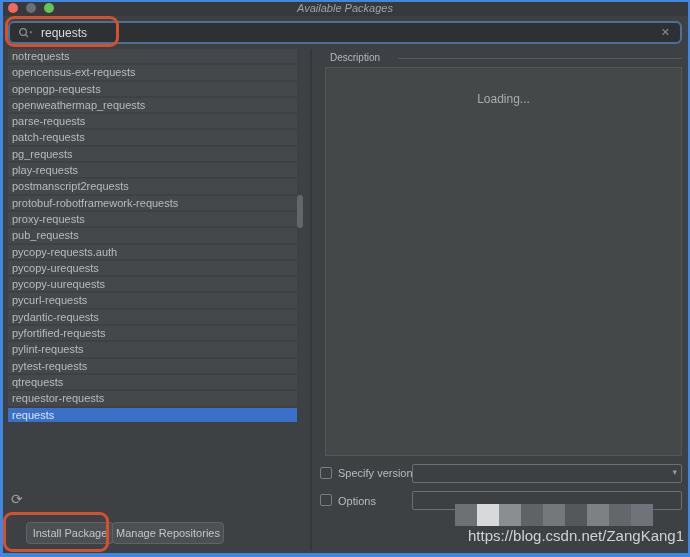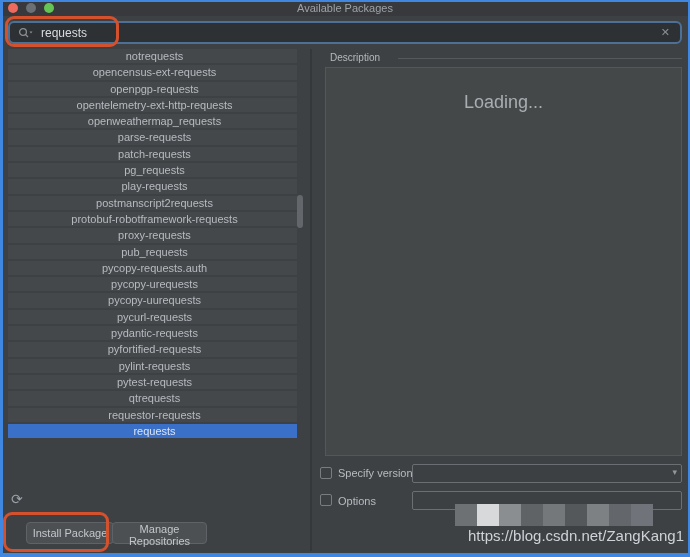--- a/index.html
+++ b/index.html
@@ -14,40 +14,40 @@
     border-style: solid; border-width: 2px 2px 4px 3px;
   }
   
   .titlebar {
     position: absolute; left: 0; top: 0; width: 690px; height: 16px;
     background: #37393c; display: flex; align-items: center;
   }
   .lights { position: absolute; left: 8px; top: 3px; display: flex; gap: 8px; }
   .light { width: 10px; height: 10px; border-radius: 50%; }
   .title {
-    width: 100%; text-align: center; font-size: 11px; color: #9ea2a7; line-height: 16px;
+    width: 100%; text-align: center; font-size: 11px; color: #9ea2a7; line-height: 16px; font-style: italic;
   }
   
   .search-field {
     position: absolute; left: 8px; top: 21px; width: 674px; height: 23px;
     background: #2d3134; border: 2px solid #4d7096; border-radius: 6px;
     display: flex; align-items: center; padding: 0 8px;
   }
   .search-ico { display: flex; align-items: center; margin-right: 7px; }
   .search-input {
     flex: 1; background: transparent; border: none; outline: none;
     color: #d9dde0; font-size: 12px; font-family: inherit;
   }
   .clear-x { color: #8b8f93; font-size: 11px; cursor: pointer; padding: 0 2px; }
   
   .annot { position: absolute; border: 3px solid; border-radius: 9px; z-index: 50; background: transparent; }
   .annot-search { left: 5px; top: 16px; width: 114px; height: 31px; }
   .annot-install { left: 3px; top: 512px; width: 106px; height: 40px; }
   
-  .pkg-list { position: absolute; left: 8px; top: 49px; width: 289px; text-align: center; }
+  .pkg-list { position: absolute; left: 8px; top: 49px; width: 289px; }
   .list-row {
     height: 14.3px; margin-bottom: 2px; background: #45484b;
     color: #b7bbc0; font-size: 11px; line-height: 14.3px;
     padding-left: 4px; white-space: nowrap; overflow: hidden; cursor: default;
   }
   .list-row.selected { color: #d9e4f6; }
   .scroll-thumb {
     position: absolute; left: 297px; top: 195px; width: 6px; height: 33px;
     background: #63676b; border-radius: 3px;
   }
@@ -55,31 +55,31 @@
     position: absolute; left: 11px; top: 492px; color: #9aa1a8;
     font-size: 14px; line-height: 14px; cursor: pointer;
   }
   
   .btn {
     position: absolute; top: 522px; height: 22px;
     background: #4c5053; border: 1px solid #5f6367; border-radius: 4px;
     color: #c3c7cb; font-size: 11px; font-family: inherit; cursor: pointer;
   }
   .btn-install { left: 12px; width: 88px; margin-left: 14px; }
-  .btn-manage { left: 112px; width: 95px; }
+  .btn-manage { left: 112px; width: 112px; }
   
   .splitter { position: absolute; left: 310px; top: 49px; width: 2px; height: 502px; background: #35383b; }
   
   .desc-label { position: absolute; left: 330px; top: 52px; font-size: 10px; color: #b5b9bd; }
   .desc-line { position: absolute; left: 398px; top: 58px; width: 284px; height: 1px; background: #55585c; }
   .desc-panel {
     position: absolute; left: 325px; top: 67px; width: 357px; height: 389px;
     background: #454849; border: 1px solid #54575a;
   }
-  .loading { text-align: center; padding-top: 24px; color: #a9adb1; font-size: 18px; }
+  .loading { text-align: center; padding-top: 24px; color: #a9adb1; font-size: 12px; }
   
   .checkbox {
     position: absolute; width: 12px; height: 12px; border: 1px solid #797d81;
     border-radius: 2px; background: #3d4043; cursor: pointer;
   }
   .cb-version { left: 320px; top: 467px; }
   .cb-options { left: 320px; top: 494px; }
   .opt-label { position: absolute; font-size: 11px; color: #b7bbbf; }
   .lbl-version { left: 338px; top: 467px; }
   .lbl-options { left: 338px; top: 495px; }
@@ -126,21 +126,20 @@
   <input class="search-input" type="text" value="requests" style="">
   <span class="clear-x">✕</span>
 </div>
 
 <div class="annot annot-search" style="border-color: rgb(212, 81, 46);"></div>
 
 <div class="pkg-list">
     <div class="list-row">notrequests</div>
     <div class="list-row">opencensus-ext-requests</div>
     <div class="list-row">openpgp-requests</div>
-    <div class="list-row">opentelemetry-ext-http-requests</div>
     <div class="list-row">openweathermap_requests</div>
     <div class="list-row">parse-requests</div>
     <div class="list-row">patch-requests</div>
     <div class="list-row">pg_requests</div>
     <div class="list-row">play-requests</div>
     <div class="list-row">postmanscript2requests</div>
     <div class="list-row">protobuf-robotframework-requests</div>
     <div class="list-row">proxy-requests</div>
     <div class="list-row">pub_requests</div>
     <div class="list-row">pycopy-requests.auth</div>

